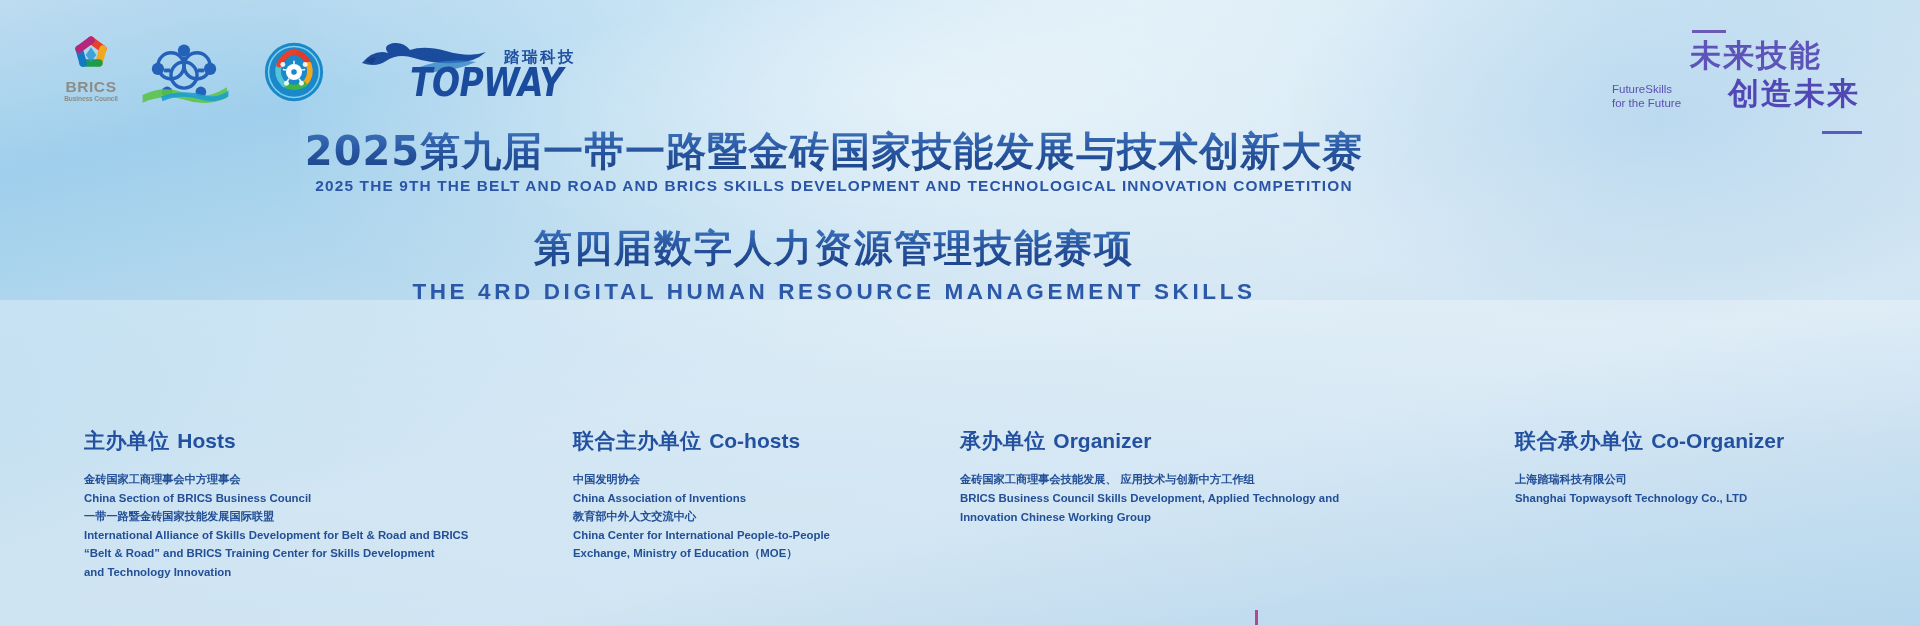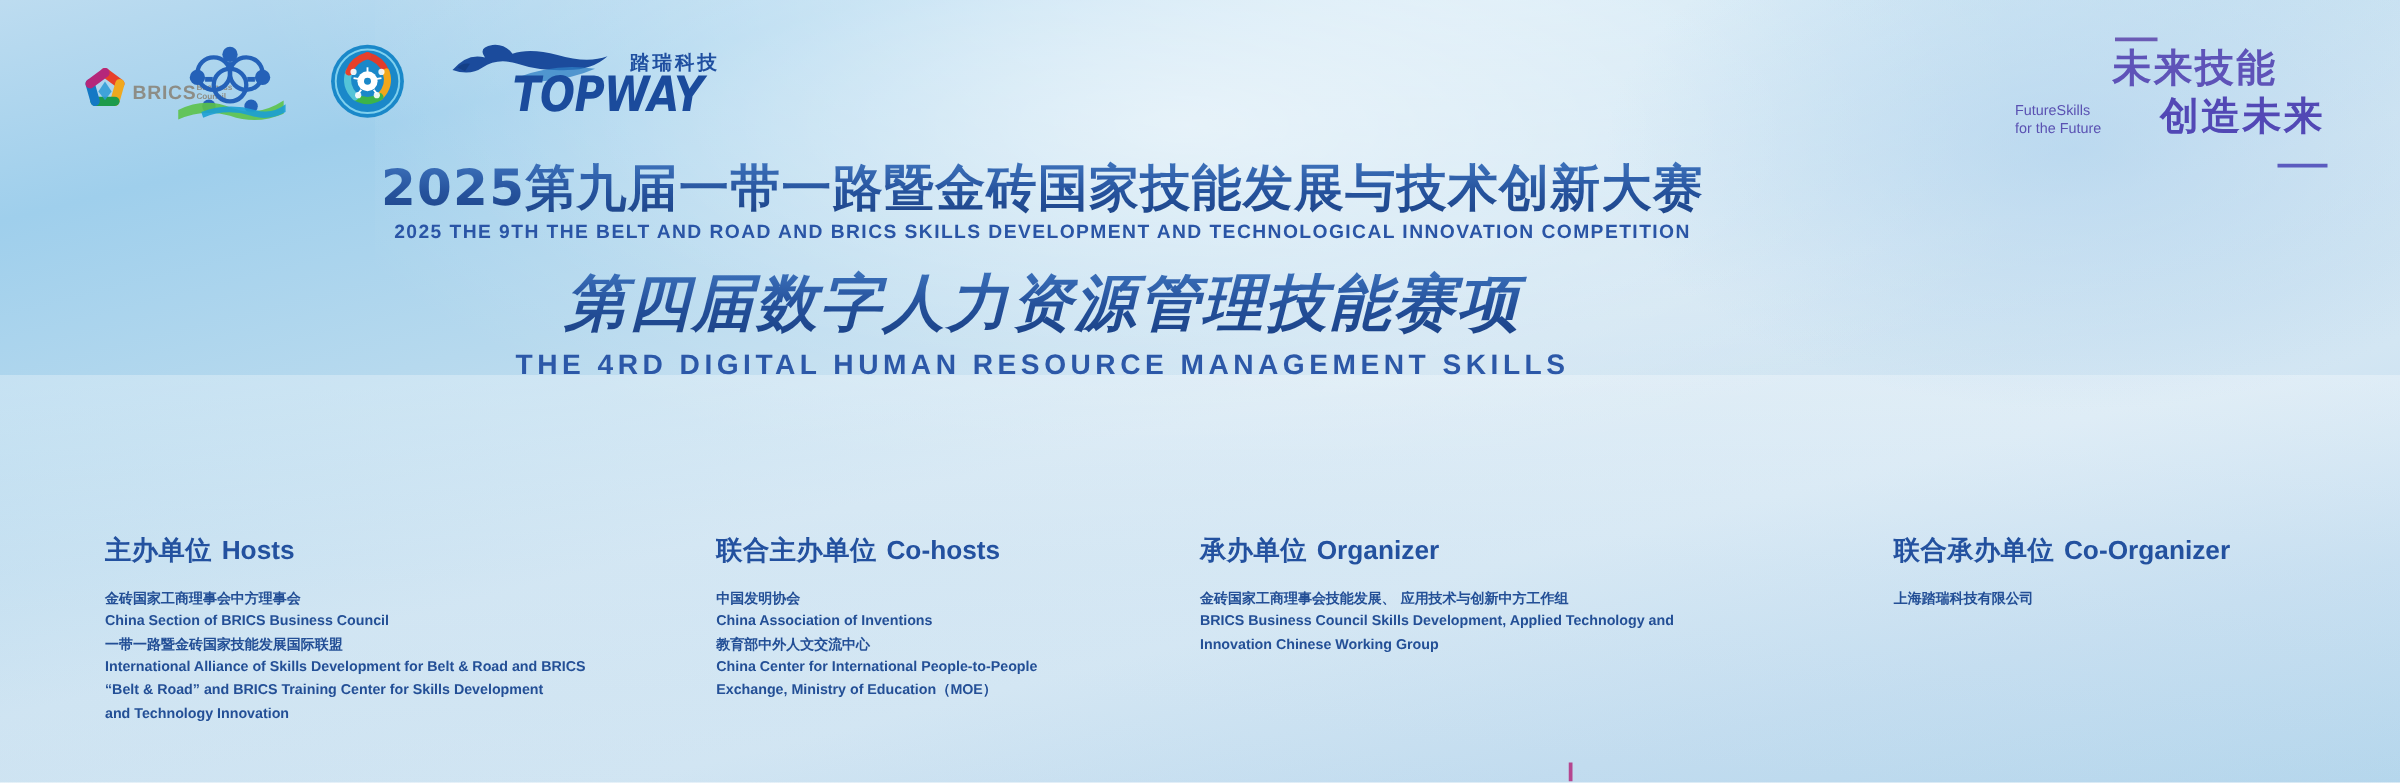--- a/index.html
+++ b/index.html
@@ -26,21 +26,21 @@
     right: -120px; top: -90px; width: 760px; height: 420px;
     background: radial-gradient(ellipse at center, rgba(168,206,236,0.55) 0%, rgba(168,206,236,0.0) 70%);
   }
 
   
   .logo-strip {
     position: absolute; left: 62px; top: 34px;
     display: flex; align-items: flex-end; gap: 0;
   }
 
-  .logo-brics { width: 58px; display: flex; align-items: center; }
+  .logo-brics { width: 58px; display: flex; flex-direction: column; align-items: center; }
   .brics-star { position: relative; width: 44px; height: 44px; }
   .brics-label { font-size: 15.5px; font-weight: bold; letter-spacing: 0.6px; color: #8d8d86; line-height: 1; margin-top: 1px;}
   .brics-sub { font-size: 6.6px; font-weight: bold; letter-spacing: -0.1px; color: #8d8d86; line-height: 1; margin-top: 1.5px;}
 
   .logo-alliance { width: 92px; margin-left: 18px; position: relative; height: 62px; }
   .logo-ring { width: 72px; margin-left: 28px; position: relative; height: 62px; }
   .logo-topway { margin-left: 28px; position: relative; width: 250px; height: 62px; }
 
   .topway-cn {
     position: absolute; left: 146px; top: 6px;
@@ -84,25 +84,25 @@
     font-family: "DejaVu Sans", sans-serif;
     background: linear-gradient(180deg, #3f74bd 0%, #26539d 55%, #1d4488 100%);
     -webkit-background-clip: text; background-clip: text; color: transparent;
   }
   .t1-en {
     margin-top: 3px;
     font-size: 15.4px; font-weight: bold; letter-spacing: 1.15px;
     color: #2a55a6;
   }
   .t2 {
-    margin-top: 20px;
-    font-size: 49px; font-weight: bold; letter-spacing: 2px; line-height: 1.14;
+    margin-top: 32px;
+    font-size: 38px; font-weight: bold; letter-spacing: 2px; line-height: 1.14;
     font-family: "DejaVu Sans", sans-serif;
     background: linear-gradient(180deg, #3d73bd 0%, #24509a 52%, #1b4287 100%);
-    -webkit-background-clip: text; background-clip: text; color: transparent; font-style: italic;
+    -webkit-background-clip: text; background-clip: text; color: transparent;
   }
   .t2-en {
     margin-top: 8px;
     font-size: 22.5px; font-weight: bold; letter-spacing: 3.6px;
     color: #2c58a8;
   }
 
   
   .orgs { position: absolute; left: 0; top: 430px; width: 1920px; height: 180px; }
   .org { position: absolute; top: 0; }
@@ -289,18 +289,19 @@
     </div>
   </div>
 
   <div class="org">
     <div class="org-head">
       <span>联合承办单位</span>
       <span class="en">Co-Organizer</span>
     </div>
     <div class="org-lines">
       <div class="cn">上海踏瑞科技有限公司</div>
+      <div class="en">Shanghai Topwaysoft Technology Co., LTD</div>
     </div>
   </div>
 
 </div>
 
 <div class="caret"></div>
 
 </body></html>

